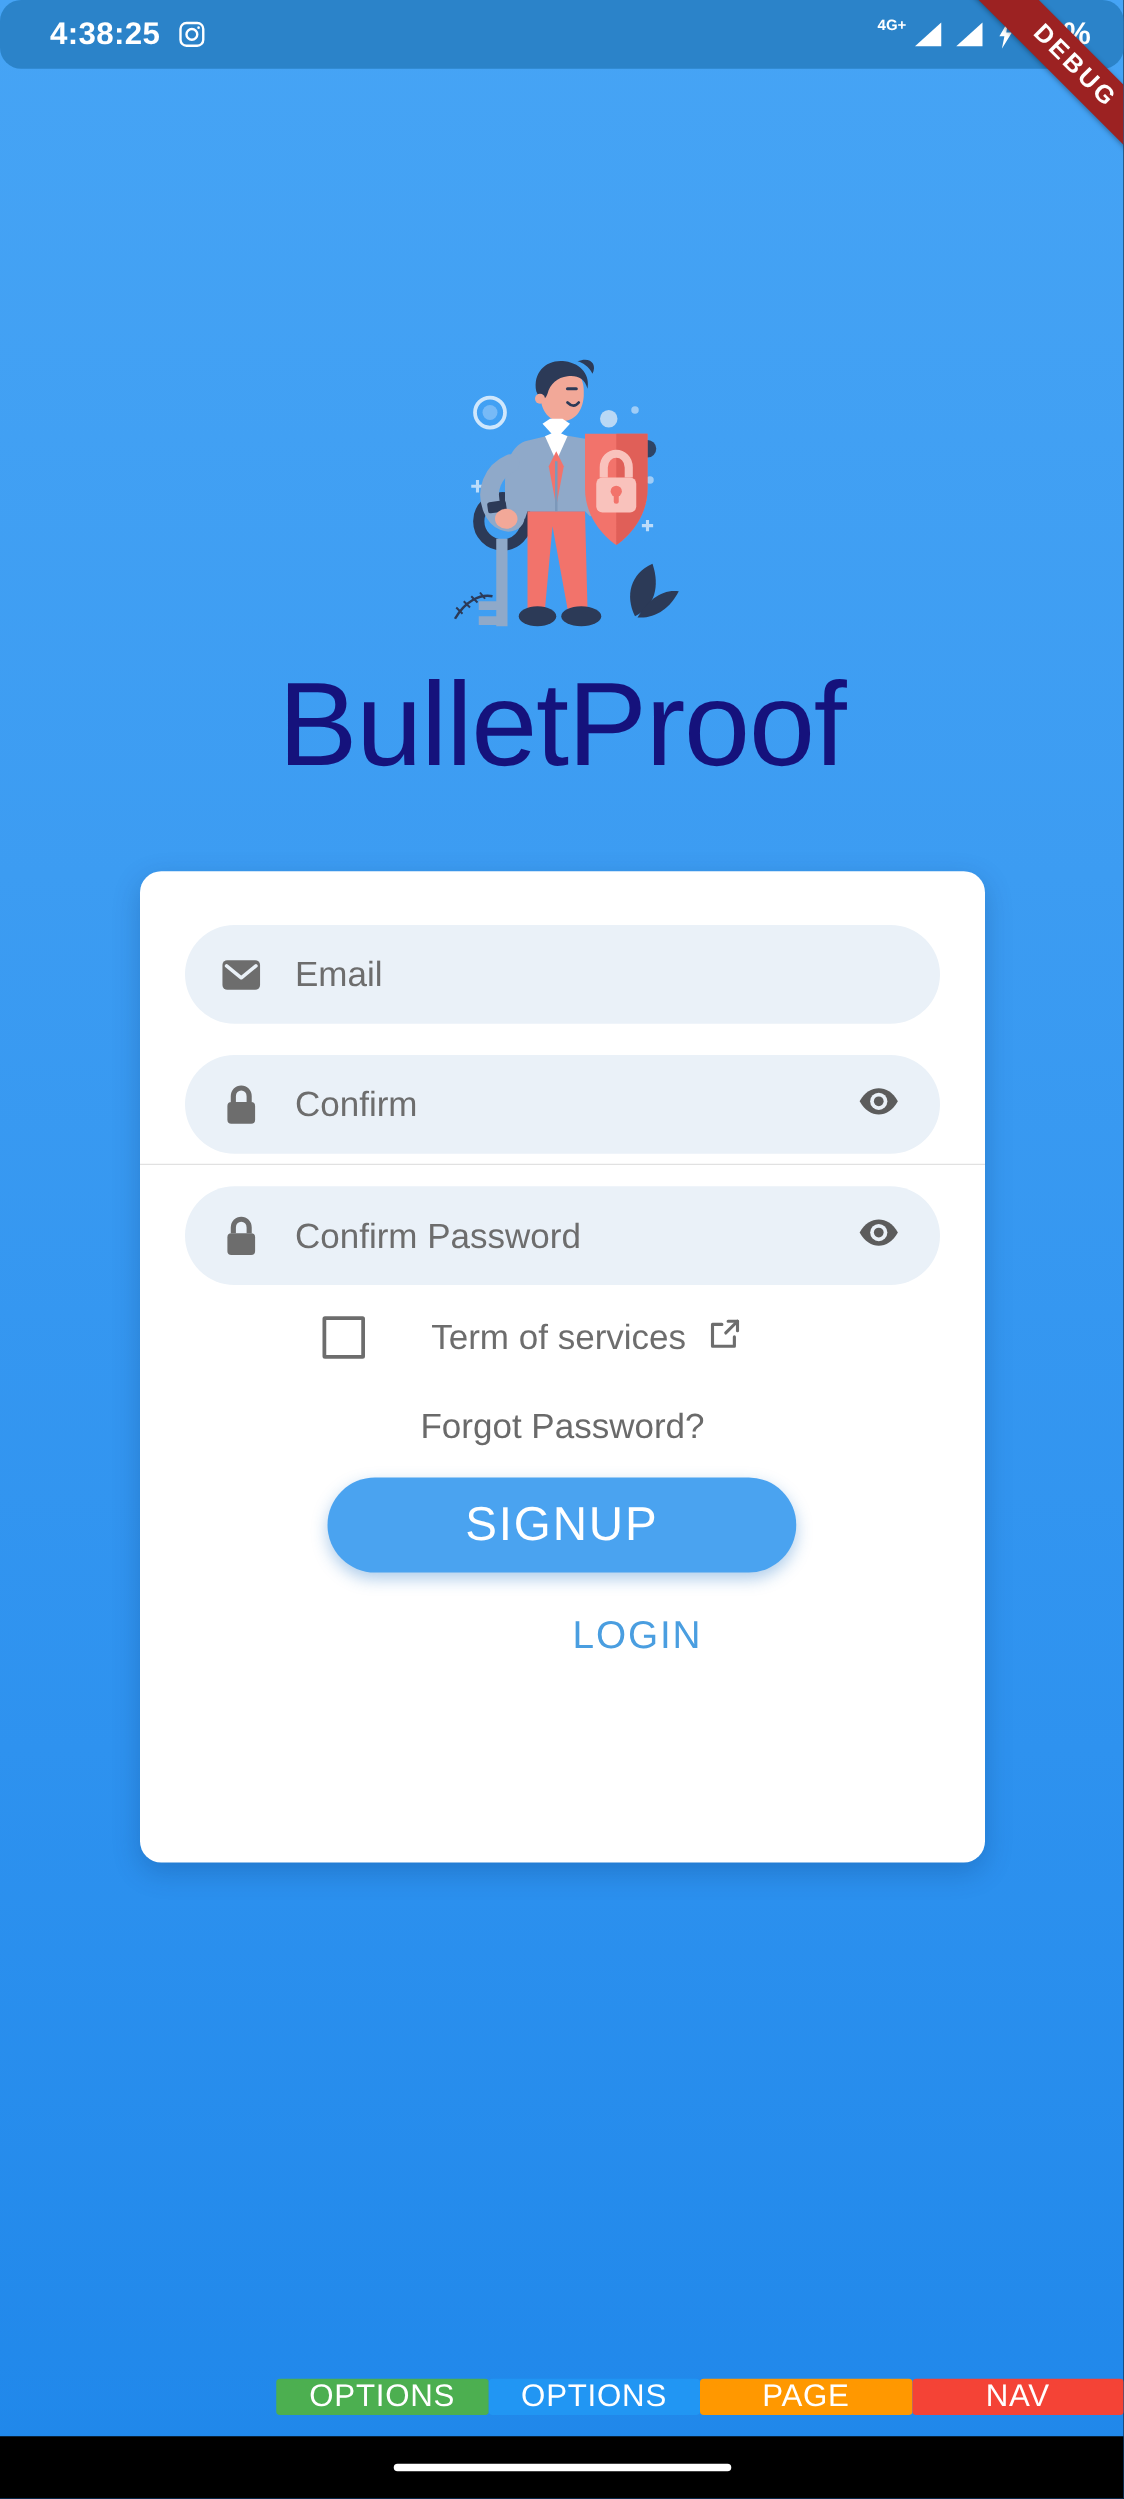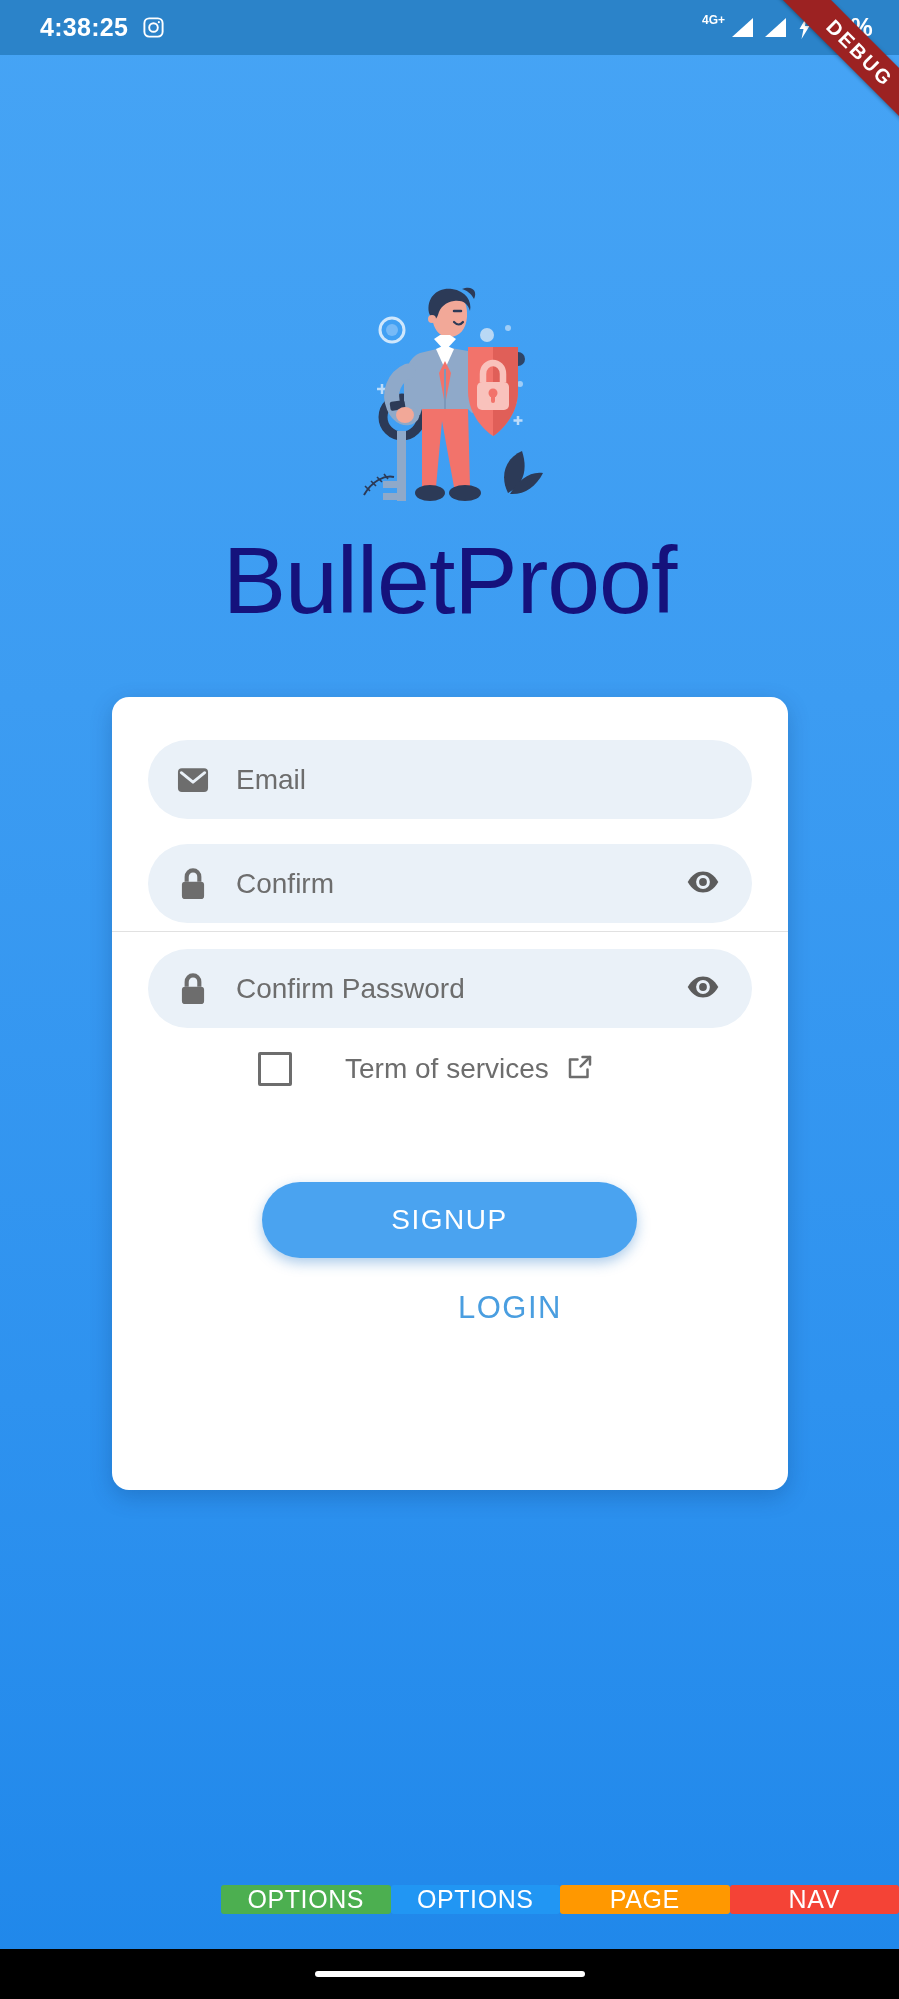--- a/index.html
+++ b/index.html
@@ -25,20 +25,21 @@
     position: absolute;
     top: 0; left: 0;
     width: 899px;
     height: 55px;
     background: #2b83c9;
     display: flex;
     justify-content: space-between;
     padding: 0 26px 0 40px;
     color: #ffffff;
     z-index: 30;
+    border-radius: 17px;
   }
   .status-left {
     display: flex;
     align-items: center;
     gap: 14px;
   }
   .status-clock {
     font-size: 25px;
     font-weight: bold;
     letter-spacing: 0.3px;
@@ -217,21 +218,21 @@
   .signup-btn {
     position: absolute;
     top: 485px;
     left: 150px;
     width: 375px;
     height: 76px;
     background: #4aa3f0;
     border: none;
     border-radius: 40px;
     color: #ffffff;
-    font-size: 28px;
+    font-size: 38px;
     font-family: "Liberation Sans", sans-serif;
     letter-spacing: 1.5px;
     cursor: pointer;
     box-shadow: 0 5px 13px rgba(40, 120, 200, 0.38);
   }
 
   .login-link {
     position: absolute;
     top: 595px;
     left: 0;
@@ -245,21 +246,21 @@
   }
 
   
   .bottom-bar {
     position: absolute;
     left: 205px;
     top: 1885px;
     width: 694px;
     height: 65px;
     display: flex;
-    align-items: flex-start;
+    align-items: center;
     padding-left: 16px;
   }
   .bb {
     flex: 1 1 0;
     border: none;
     color: #ffffff;
     font-size: 25px;
     font-family: "Liberation Sans", sans-serif;
     letter-spacing: 0.6px;
     cursor: pointer;
@@ -458,20 +459,21 @@
       <span class="tos-label">Term of services</span>
       <span class="ext-icon">
         <svg width="30" height="30" viewBox="0 0 24 24" fill="none" stroke="#6d6d6d" stroke-width="2" stroke-linecap="round" stroke-linejoin="round">
           <path d="M14 4 L20 4 L20 10"></path>
           <path d="M20 4 L12.5 11.5"></path>
           <path d="M18 14 L18 20 L4 20 L4 6 L10 6"></path>
         </svg>
       </span>
     </div>
 
+    <div class="forgot">Forgot Password?</div>
 
     <button class="signup-btn">SIGNUP</button>
 
     <div class="login-link">LOGIN</div>
   </div>
 
   <div class="bottom-bar">
     <button class="bb" id="bb-options" style="background: rgb(76, 175, 80);">OPTIONS</button>
     <button class="bb" id="bb-loading" style="background: rgb(33, 150, 243);">OPTIONS</button>
     <button class="bb" id="bb-page" style="background: rgb(255, 152, 0);">PAGE</button>

